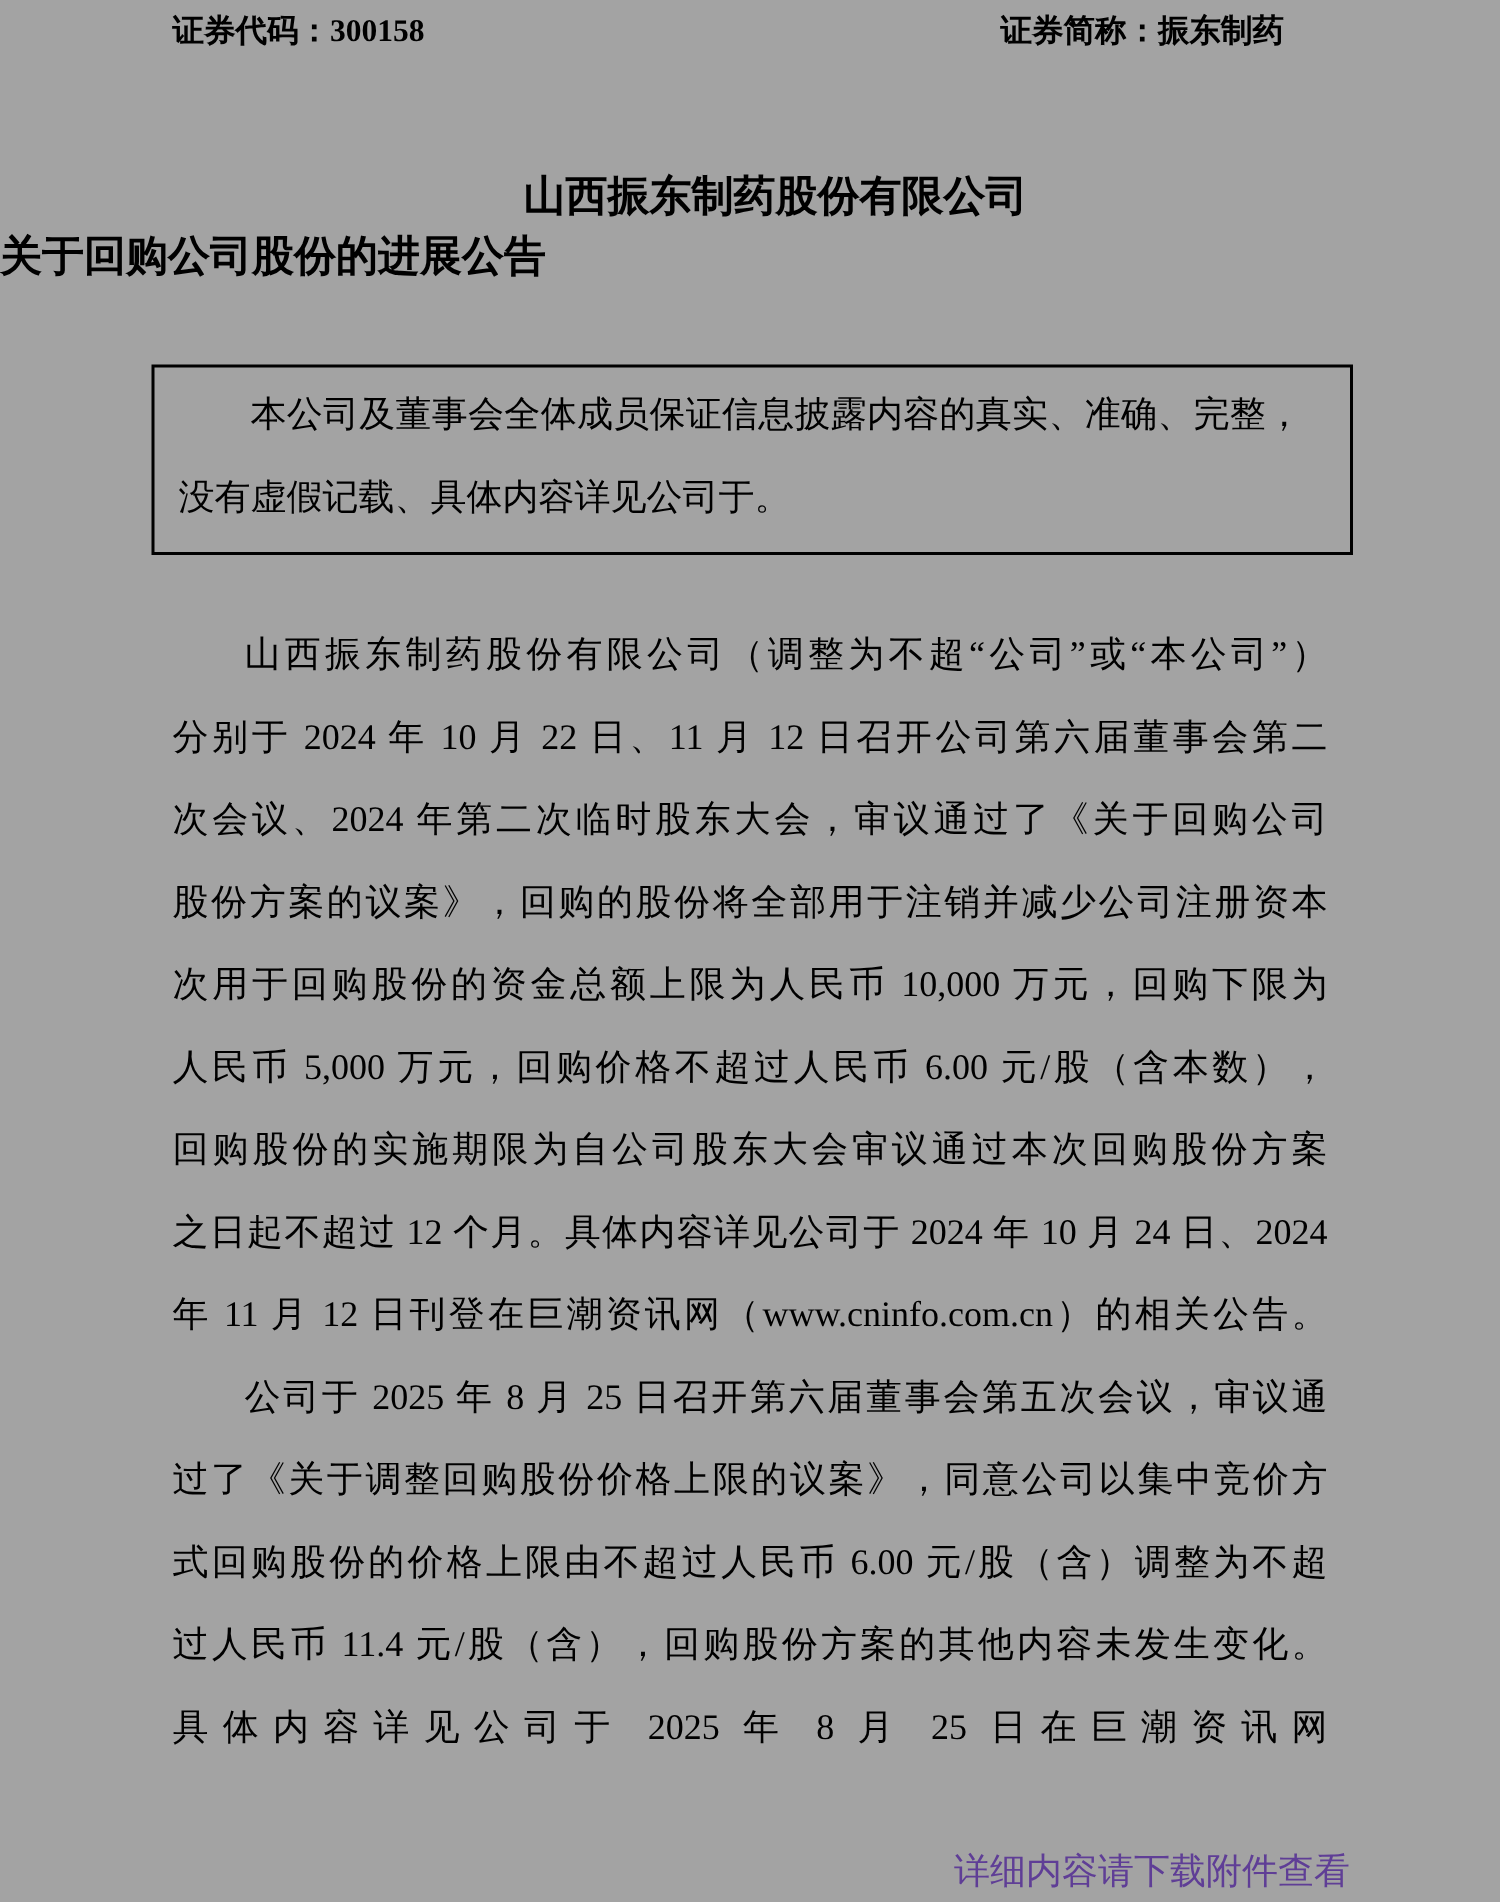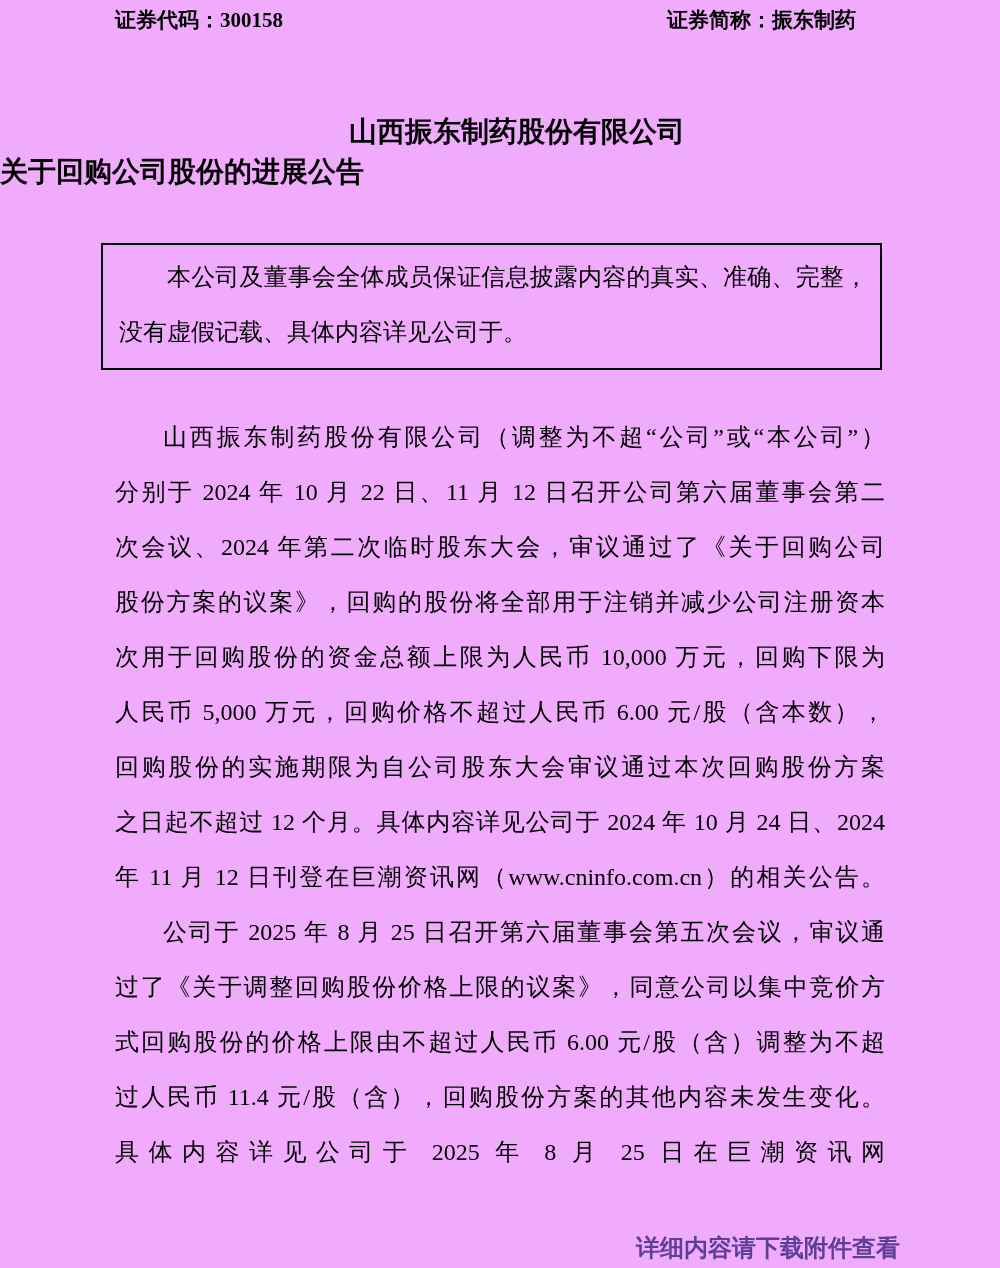--- a/index.html
+++ b/index.html
@@ -4,21 +4,21 @@
 <style>
   html, body {
     margin: 0;
     padding: 0;
     background: #ffffff;
   }
   .page {
     position: relative;
     width: 1000px;
     height: 1268px;
-    background: #f0abfc;
+    background: #a3a3a3;
     color: #000000;
     font-family: "Liberation Serif", "DejaVu Serif", serif;
     overflow: hidden;
   }
   
   .doc-header {
     position: absolute;
     top: 6px;
     left: 115px;
     width: 741px;
@@ -50,21 +50,21 @@
     font-size: 28px;
     font-weight: 700;
     line-height: 34px;
   }
   .notice-box {
     position: absolute;
     top: 243px;
     left: 101px;
     width: 749px;
     border: 2px solid #000000;
-    padding: 5px 12px 8px 16px;
+    padding: 5px 32px 8px 16px;
   }
   .body-text {
     position: absolute;
     top: 410px;
     left: 115px;
     width: 770px;
   }
   .line {
     font-size: 24px;
     line-height: 55px;
@@ -141,15 +141,15 @@
         <div class="line">过了《关于调整回购股份价格上限的议案》，同意公司以集中竞价方</div>
 
         <div class="line">式回购股份的价格上限由不超过人民币 6.00 元/股（含）调整为不超</div>
 
         <div class="line">过人民币 11.4 元/股（含），回购股份方案的其他内容未发生变化。</div>
 
         <div class="line">具体内容详见公司于 2025 年 8 月 25 日在巨潮资讯网</div>
       </div>
   </div>
 
-  <div class="attachment-note" style="color: rgb(95, 62, 150); font-weight: bold;">详细内容请下载附件查看</div>
+  <div class="attachment-note" style="color: rgb(95, 62, 150);">详细内容请下载附件查看</div>
 
 </div>
 
 </body></html>

